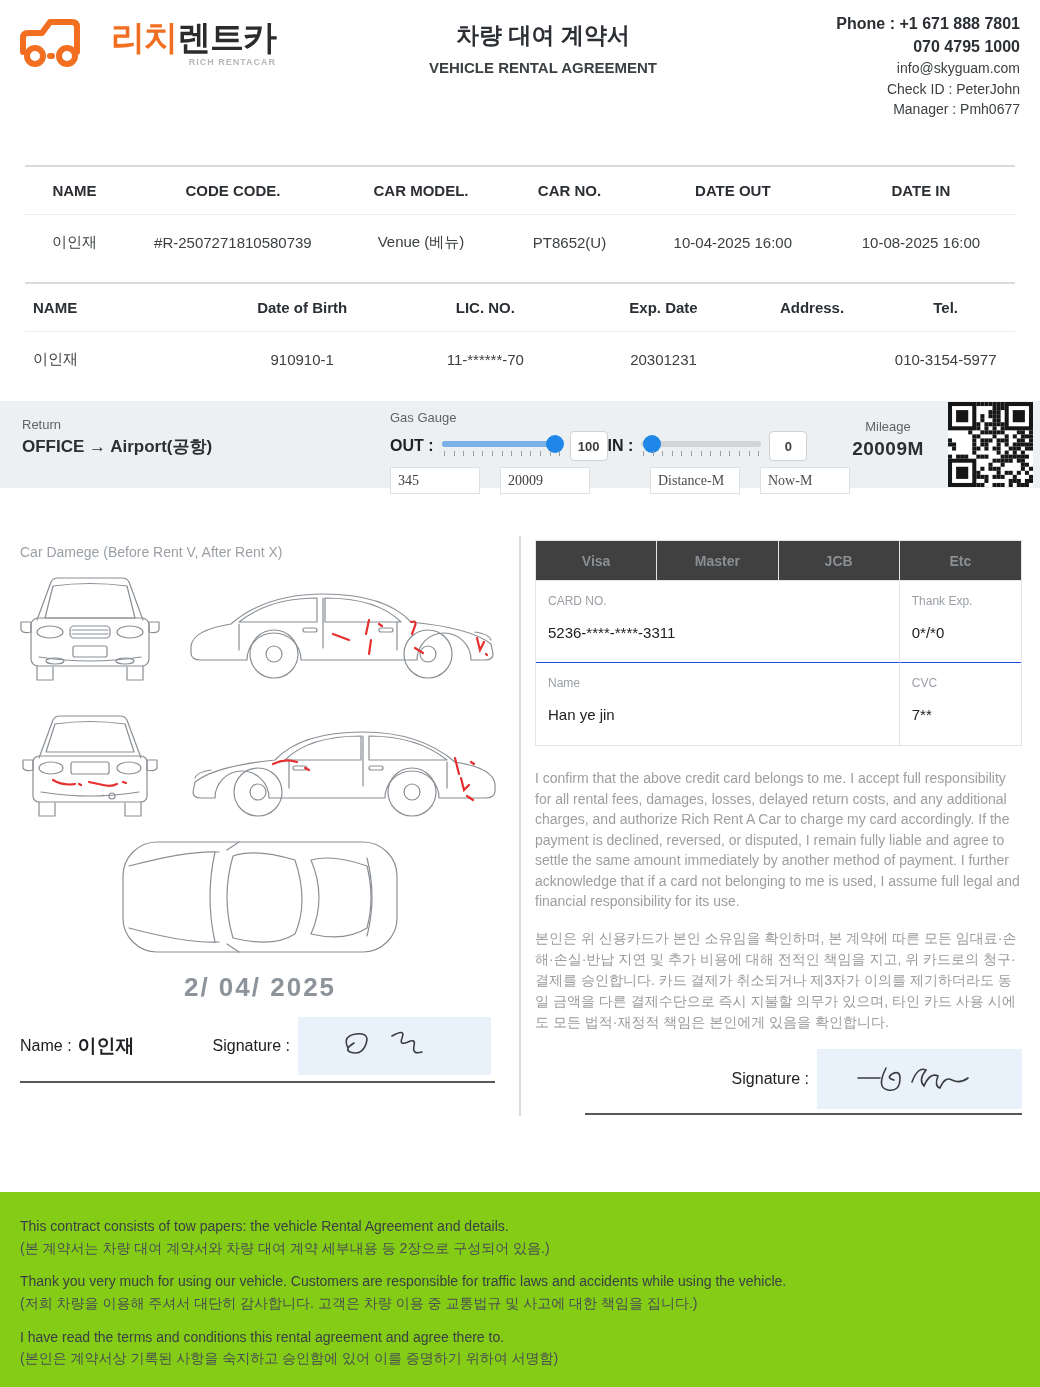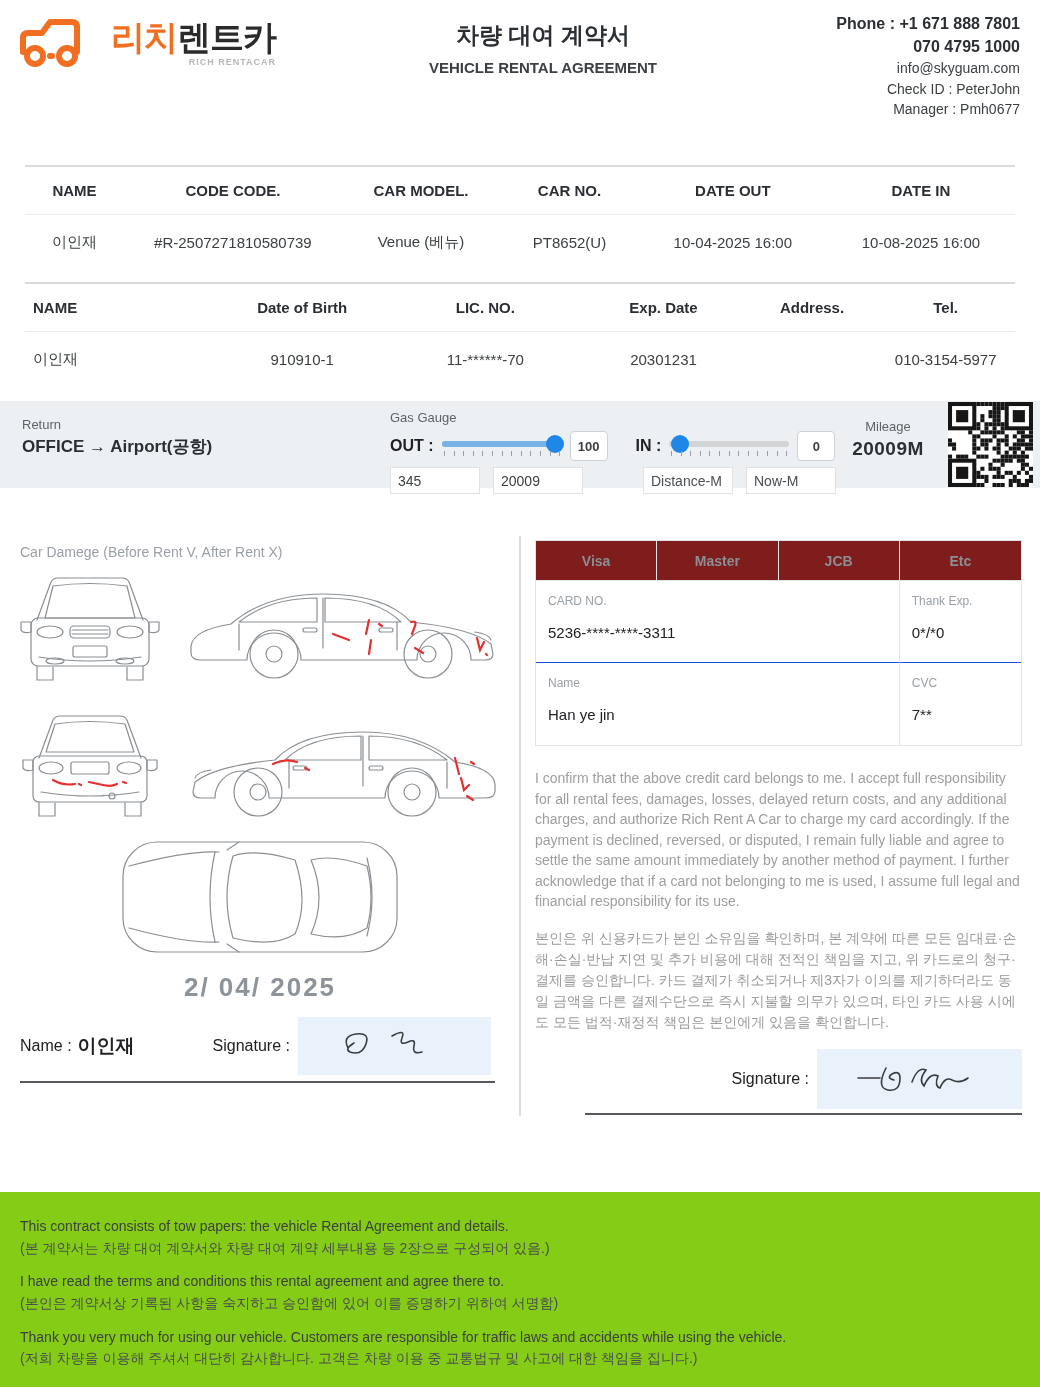--- a/index.html
+++ b/index.html
@@ -43,25 +43,25 @@
   .slider.out .track { background:#a9cdf0; }
   .slider.out .track .fill { width:100%; height:100%; border-radius:3px; background:#7ab2e8; }
   .slider.in .track { background:#d2d4d6; }
   .slider .thumb { position:absolute; top:1px; width:18px; height:18px; border-radius:50%; background:#1f87e8; }
   .slider.out .thumb { right:-2px; }
   .slider.in .thumb { left:2px; }
   .slider .ticks { position:absolute; left:2px; right:2px; top:17px; height:5px;
      background:repeating-linear-gradient(to right,#9aa0a6 0,#9aa0a6 1px,transparent 1px,transparent 9.6px); }
   .val-box { width:38px; height:30px; background:#fff; border:1px solid #cfd1d4; border-radius:4px;
      font-size:13px; font-weight:bold; color:#3c4043; display:flex; align-items:center; justify-content:center; }
-  .gas-in-group { margin-left:28px; display:flex; align-items:center; }
+  .gas-in-group { display:flex; align-items:center; }
   .inputs-row { position:absolute; left:390px; top:66px; display:flex; }
   .inputs-row input { height:27px; width:90px; border:1px solid #dfe1e3; background:#fff; font-size:14px;
-     color:#3c4043; padding:0 7px; font-family:Liberation Sans, sans-serif; }
-  .inputs-row input + input { margin-left:13px; }
+     color:#3c4043; padding:0 7px; font-family:Liberation Serif, serif; }
+  .inputs-row input + input { margin-left:20px; }
   .inputs-row .gap { width:60px; }
   .inputs-row input::placeholder { color:#4a4e52; opacity:1; }
   .mileage-block { position:absolute; left:838px; top:18px; width:100px; text-align:center; }
   .mileage-label { font-size:13px; color:#5f6368; }
   .mileage-value { font-size:19px; font-weight:bold; color:#2b2f33; margin-top:4px; letter-spacing:.5px; }
   .qr-wrap { position:absolute; left:948px; top:1px; width:85px; height:85px; background:#fff; }
 
   
   .main { display:flex; padding:46px 5px 0 15px; }
   .left-col { width:490px; }
@@ -81,21 +81,21 @@
   .name-value { font-size:19px; font-weight:bold; color:#202124; margin-left:6px; }
   .sig-label { font-size:16px; color:#202124; }
   .sig-row-left .sig-label { margin-left:78px; }
   .sig-box { background:#e9f1fa; width:193px; height:58px; margin-left:8px; display:flex; align-items:center; justify-content:center; }
   .sig-box svg { display:block; }
   .sig-stroke { stroke:#3a3d40; stroke-width:1.6; fill:none; stroke-linecap:round; }
 
   
   .card-grid { border:1px solid #e3e4e6; display:grid; grid-template-columns:1fr 1fr 1fr 1fr; margin-top:6px; }
   .card-tab { height:40px; display:flex; align-items:center; justify-content:center; font-size:14px;
-      font-weight:bold; color:#8a8f94; border-right:1px solid #e3e4e6; border-bottom:1px solid #e3e4e6; background:#7f1d1d; cursor:pointer; }
+      font-weight:bold; color:#8a8f94; border-right:1px solid #e3e4e6; border-bottom:1px solid #e3e4e6; background:#404040; cursor:pointer; }
   .card-tab:nth-child(4) { border-right:none; }
   .card-cell { padding:13px 12px; border-bottom:1px solid #1d4ed8; min-height:82px; }
   .card-cell.wide { grid-column:1 / span 3; border-right:1px solid #e3e4e6; }
   .card-cell.last-row { border-bottom:none; }
   .card-lbl { font-size:12px; color:#9aa0a6; }
   .card-val { font-size:15px; color:#202124; margin-top:16px; }
 
   .confirm-en { font-size:14px; line-height:1.47; color:#9e9e9e; margin-top:22px; }
   .confirm-kr { font-size:14px; line-height:1.5; color:#9b9b9b; margin-top:16px; }
 
@@ -564,22 +564,22 @@
       </div>
     </div>
   </div>
 
   <div class="footer-band">
     <div class="f-pair">
       <div class="f-en">This contract consists of tow papers: the vehicle Rental Agreement and details.</div>
       <div class="f-kr">(본 계약서는 차량 대여 계약서와 차량 대여 계약 세부내용 등 2장으로 구성되어 있음.)</div>
     </div>
     <div class="f-pair">
+      <div class="f-en">Thank you very much for using our vehicle. Customers are responsible for traffic laws and accidents while using the vehicle.</div>
+      <div class="f-kr">(저희 차량을 이용해 주셔서 대단히 감사합니다. 고객은 차량 이용 중 교통법규 및 사고에 대한 책임을 집니다.)</div>
+    </div>
+    <div class="f-pair">
       <div class="f-en">I have read the terms and conditions this rental agreement and agree there to.</div>
       <div class="f-kr">(본인은 계약서상 기록된 사항을 숙지하고 승인함에 있어 이를 증명하기 위하여 서명함)</div>
     </div>
-    <div class="f-pair">
-      <div class="f-en">Thank you very much for using our vehicle. Customers are responsible for traffic laws and accidents while using the vehicle.</div>
-      <div class="f-kr">(저희 차량을 이용해 주셔서 대단히 감사합니다. 고객은 차량 이용 중 교통법규 및 사고에 대한 책임을 집니다.)</div>
-    </div>
   </div>
 
 </div>
 
 </body></html>

